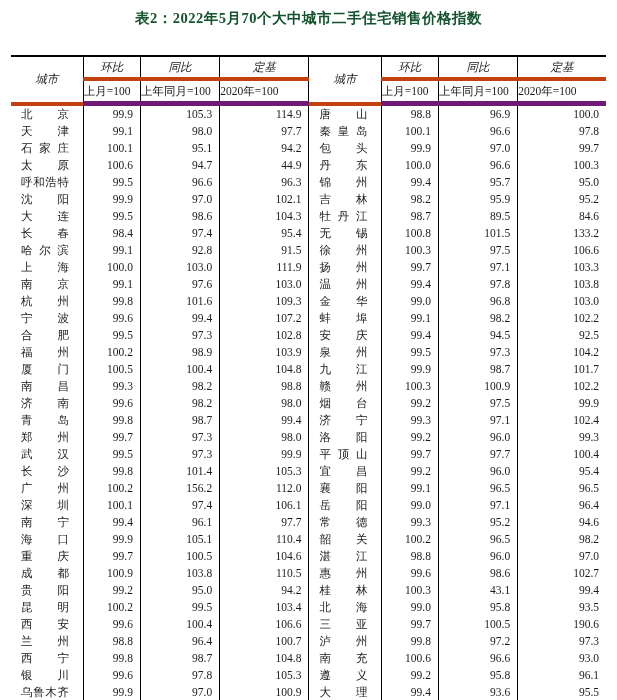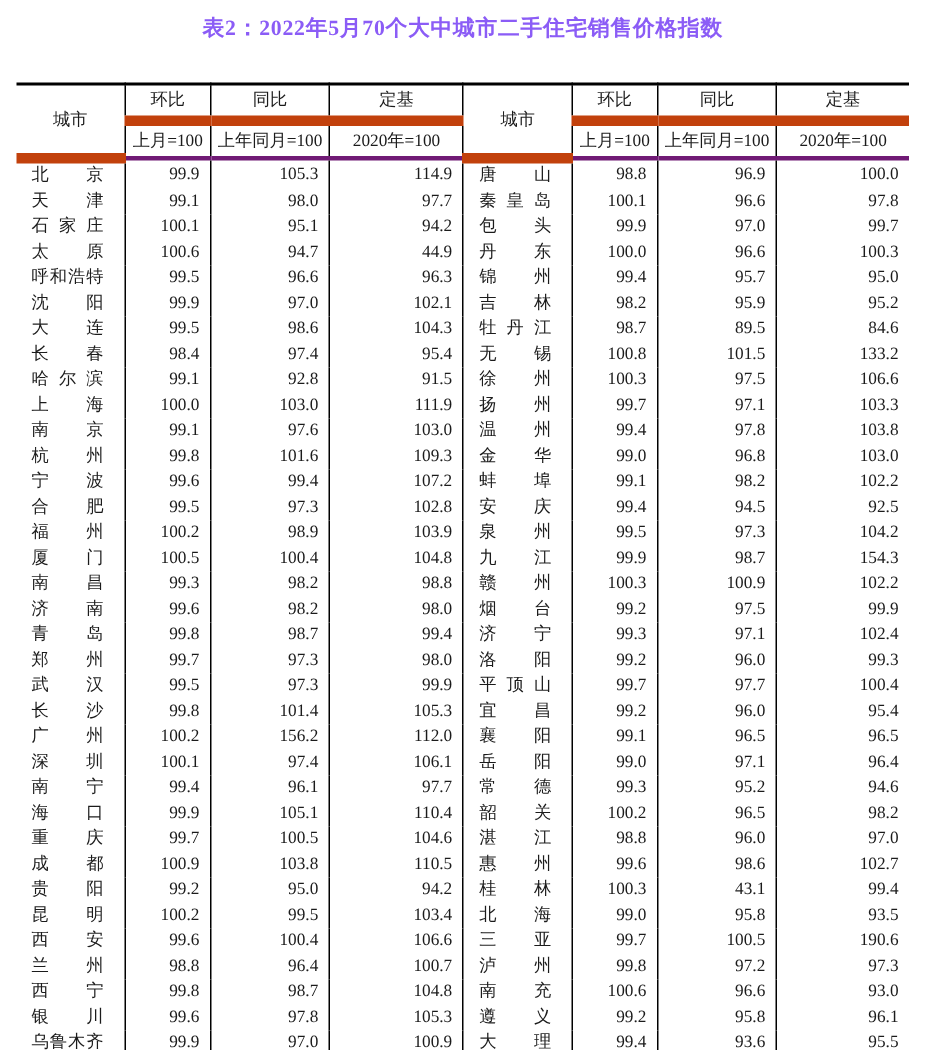--- a/index.html
+++ b/index.html
@@ -16,21 +16,21 @@
     position: relative;
     width: 617px;
     height: 700px;
   }
   .doc-title {
     padding-top: 9px;
     text-align: center;
     font-size: 14.5px;
     font-weight: bold;
     letter-spacing: 0.5px;
-    color: #8b5cf6;
+    color: #14532d;
   }
   table.price-table {
     margin: 27px 0 0 11px;
     width: 595px;
     border-collapse: collapse;
     border-top: 2.5px solid #000000;
     border-bottom: 2.5px solid #000000;
     table-layout: fixed;
   }
   .price-table th, .price-table td {
@@ -40,22 +40,22 @@
     line-height: 17px;
     height: 17px;
     white-space: nowrap;
     overflow: hidden;
   }
   
   .price-table th + th,
   .price-table td + td { border-left: 1px solid #000000; }
   .price-table tr.hrow2 th { border-left: 1px solid #000000; }
   
-  .price-table tr.hrow1 th { border-bottom: 7px solid #c2410c; height: 20px; line-height: 20px; text-align: center; }
-  .price-table tr.hrow2 th { border-bottom: 3px solid #701a75; height: 20px; line-height: 20px; text-align: center; }
+  .price-table tr.hrow1 th { border-bottom: 4px solid #c2410c; height: 20px; line-height: 20px; text-align: center; font-style: italic; }
+  .price-table tr.hrow2 th { border-bottom: 5px solid #701a75; height: 20px; line-height: 20px; text-align: left; }
   .price-table th.city-head { vertical-align: middle; text-align: center; }
   
   .price-table td.c-num { text-align: right; padding-right: 7px; }
   .price-table td.c-city { padding-left: 10px; }
   .cityname {
     display: inline-block;
     width: 48px;
     text-align: justify;
     text-align-last: justify;
   }
@@ -249,21 +249,21 @@
           <td class="c-num">104.2</td>
         </tr>
         <tr>
           <td class="c-city"><span class="cityname">厦门</span></td>
           <td class="c-num">100.5</td>
           <td class="c-num">100.4</td>
           <td class="c-num">104.8</td>
           <td class="c-city"><span class="cityname">九江</span></td>
           <td class="c-num">99.9</td>
           <td class="c-num">98.7</td>
-          <td class="c-num">154.3</td>
+          <td class="c-num">101.7</td>
         </tr>
         <tr>
           <td class="c-city"><span class="cityname">南昌</span></td>
           <td class="c-num">99.3</td>
           <td class="c-num">98.2</td>
           <td class="c-num">98.8</td>
           <td class="c-city"><span class="cityname">赣州</span></td>
           <td class="c-num">100.3</td>
           <td class="c-num">100.9</td>
           <td class="c-num">102.2</td>

